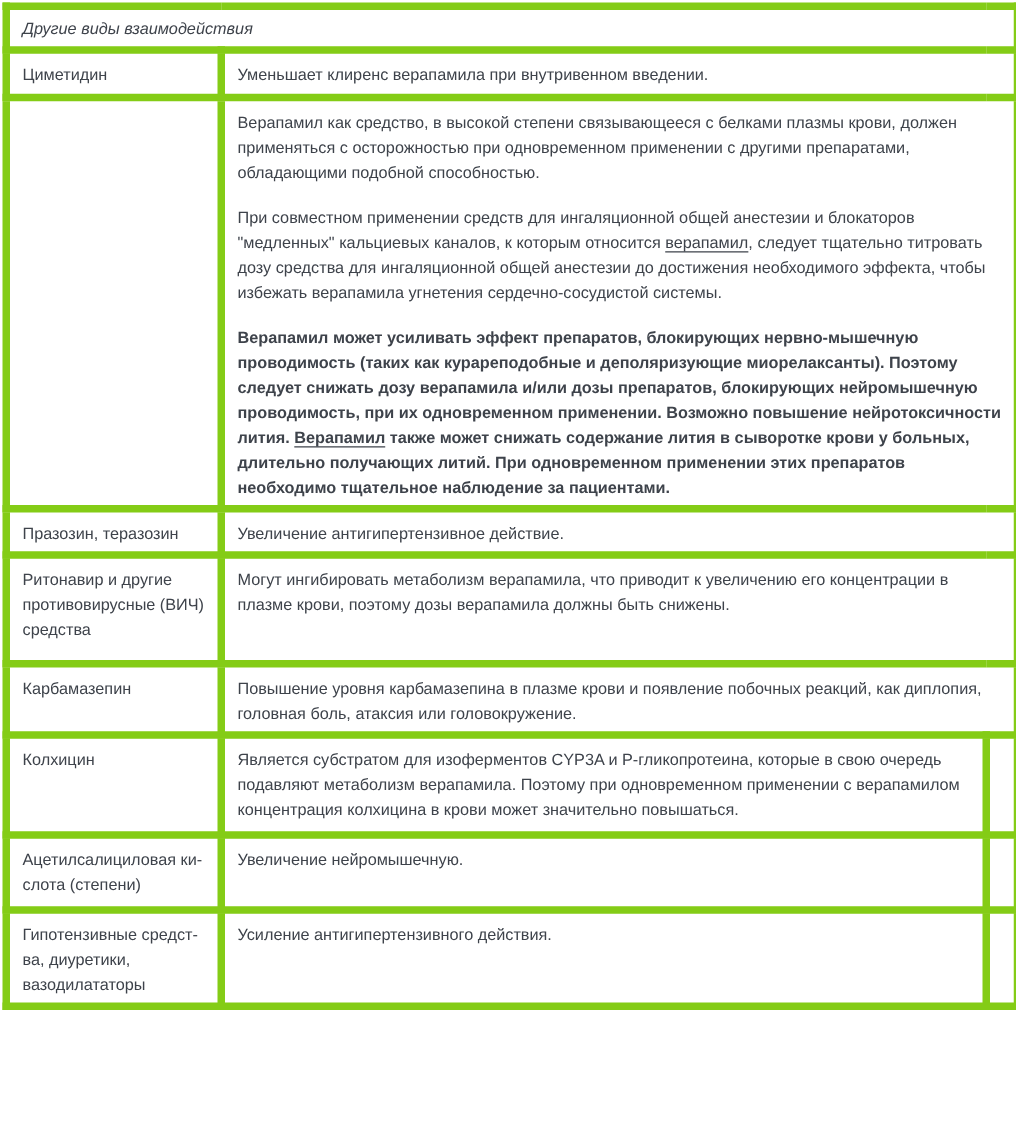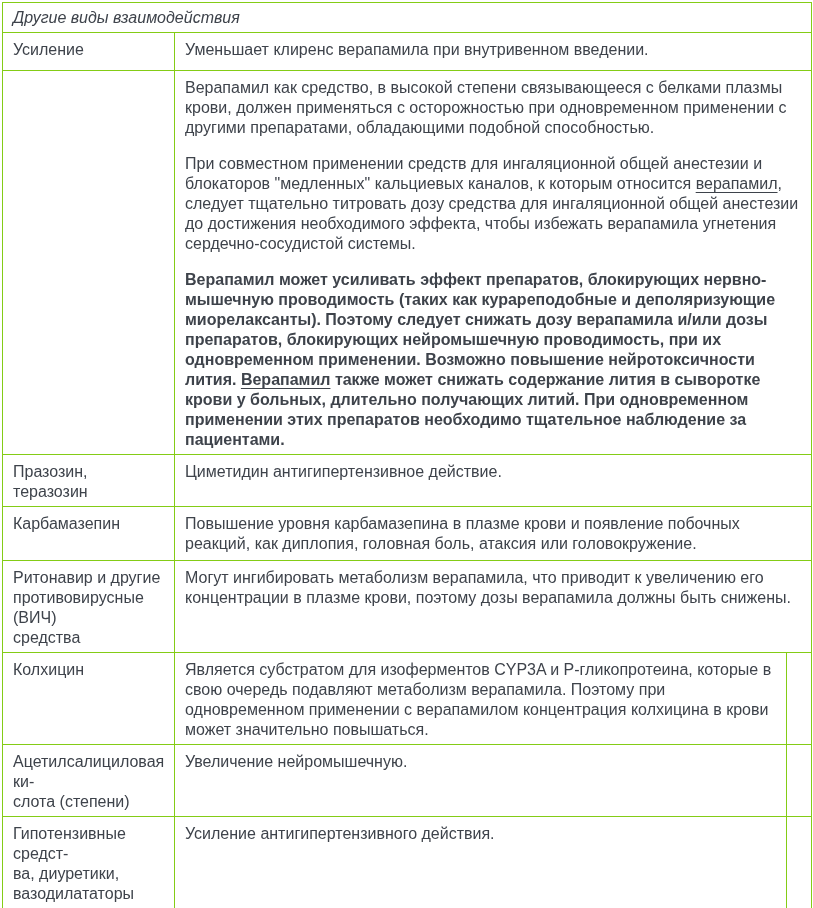--- a/index.html
+++ b/index.html
@@ -14,23 +14,23 @@
     font-family: "Liberation Sans", "DejaVu Sans", sans-serif;
     color: #3e434b;
   }
   table.itable {
     border-collapse: collapse;
     table-layout: fixed;
     width: 809px;
     margin: 2px 0 0 2px;
   }
   table.itable td {
-    border: 1px solid #84cc16;
+    border: 6px solid #84cc16;
     vertical-align: top;
-    font-size: 16px;
+    font-size: 13px;
     line-height: 20px;
     padding: 7px 10px 4px 10px;
     overflow: hidden;
   }
   td.c1 {
     padding-left: 11px;
     white-space: pre-line;
   }
   td.narrow {
     padding: 0;
@@ -66,48 +66,48 @@
     <col style="width:612px">
     <col style="width:25px">
   </colgroup>
 
   <tbody>
       <tr class="section" style="height:28px">
     <td colspan="3">Другие виды взаимодействия</td>
   </tr>
 
   <tr style="height:38px">
-    <td class="c1">Усиление</td>
+    <td class="c1">Циметидин</td>
     <td colspan="2">Уменьшает клиренс верапамила при внутривенном введении.</td>
   </tr>
 
   <tr style="height:326px">
     <td class="c1"></td>
     <td colspan="2" class="big-cell">
       <p><span>Верапамил как средство, в высокой степени связывающееся с белками плазмы крови, должен применяться с осторожностью при одновременном применении с другими препаратами, обладающими подобной способностью.</span></p>
       <p><span>При совместном применении средств для ингаляционной общей анестезии и блокаторов "медленных" кальциевых каналов, к которым относится </span><a class="drug-link">верапамил</a><span>, следует тщательно титровать дозу средства для ингаляционной общей анестезии до достижения необходимого эффекта, чтобы избежать верапамила угнетения сердечно-сосудистой системы.</span></p>
       <p><span>Верапамил может усиливать эффект препаратов, блокирующих нервно-мышечную проводимость (таких как курареподобные и деполяризующие миорелаксанты). Поэтому следует снижать дозу верапамила и/или дозы препаратов, блокирующих нейромышечную проводимость, при их одновременном применении. Возможно повышение нейротоксичности лития. </span><a class="drug-link">Верапамил</a><span> также может снижать содержание лития в сыворотке крови у больных, длительно получающих литий. При одновременном применении этих препаратов необходимо тщательное наблюдение за пациентами.</span></p>
     </td>
   </tr>
 
   <tr style="height:32px">
     <td class="c1">Празозин, теразозин</td>
-    <td colspan="2">Циметидин антигипертензивное действие.</td>
-  </tr>
-
-  <tr style="height:54px">
-    <td class="c1">Карбамазепин</td>
-    <td colspan="2">Повышение уровня карбамазепина в плазме крови и появление побочных реакций, как диплопия, головная боль, атаксия или головокружение.</td>
+    <td colspan="2">Увеличение антигипертензивное действие.</td>
   </tr>
 
   <tr style="height:87px">
     <td class="c1">Ритонавир и другие
 противовирусные (ВИЧ)
 средства</td>
     <td colspan="2">Могут ингибировать метаболизм верапамила, что приводит к увеличению его концентрации в плазме крови, поэтому дозы верапамила должны быть снижены.</td>
+  </tr>
+
+  <tr style="height:54px">
+    <td class="c1">Карбамазепин</td>
+    <td colspan="2">Повышение уровня карбамазепина в плазме крови и появление побочных реакций, как диплопия, головная боль, атаксия или головокружение.</td>
   </tr>
 
 
   <tr style="height:80px">
     <td class="c1">Колхицин</td>
     <td>Является субстратом для изоферментов CYP3A и P-гликопротеина, которые в свою очередь подавляют метаболизм верапамила. Поэтому при одновременном применении с верапамилом концентрация колхицина в крови может значительно повышаться.</td>
     <td class="narrow"></td>
   </tr>
 
 

